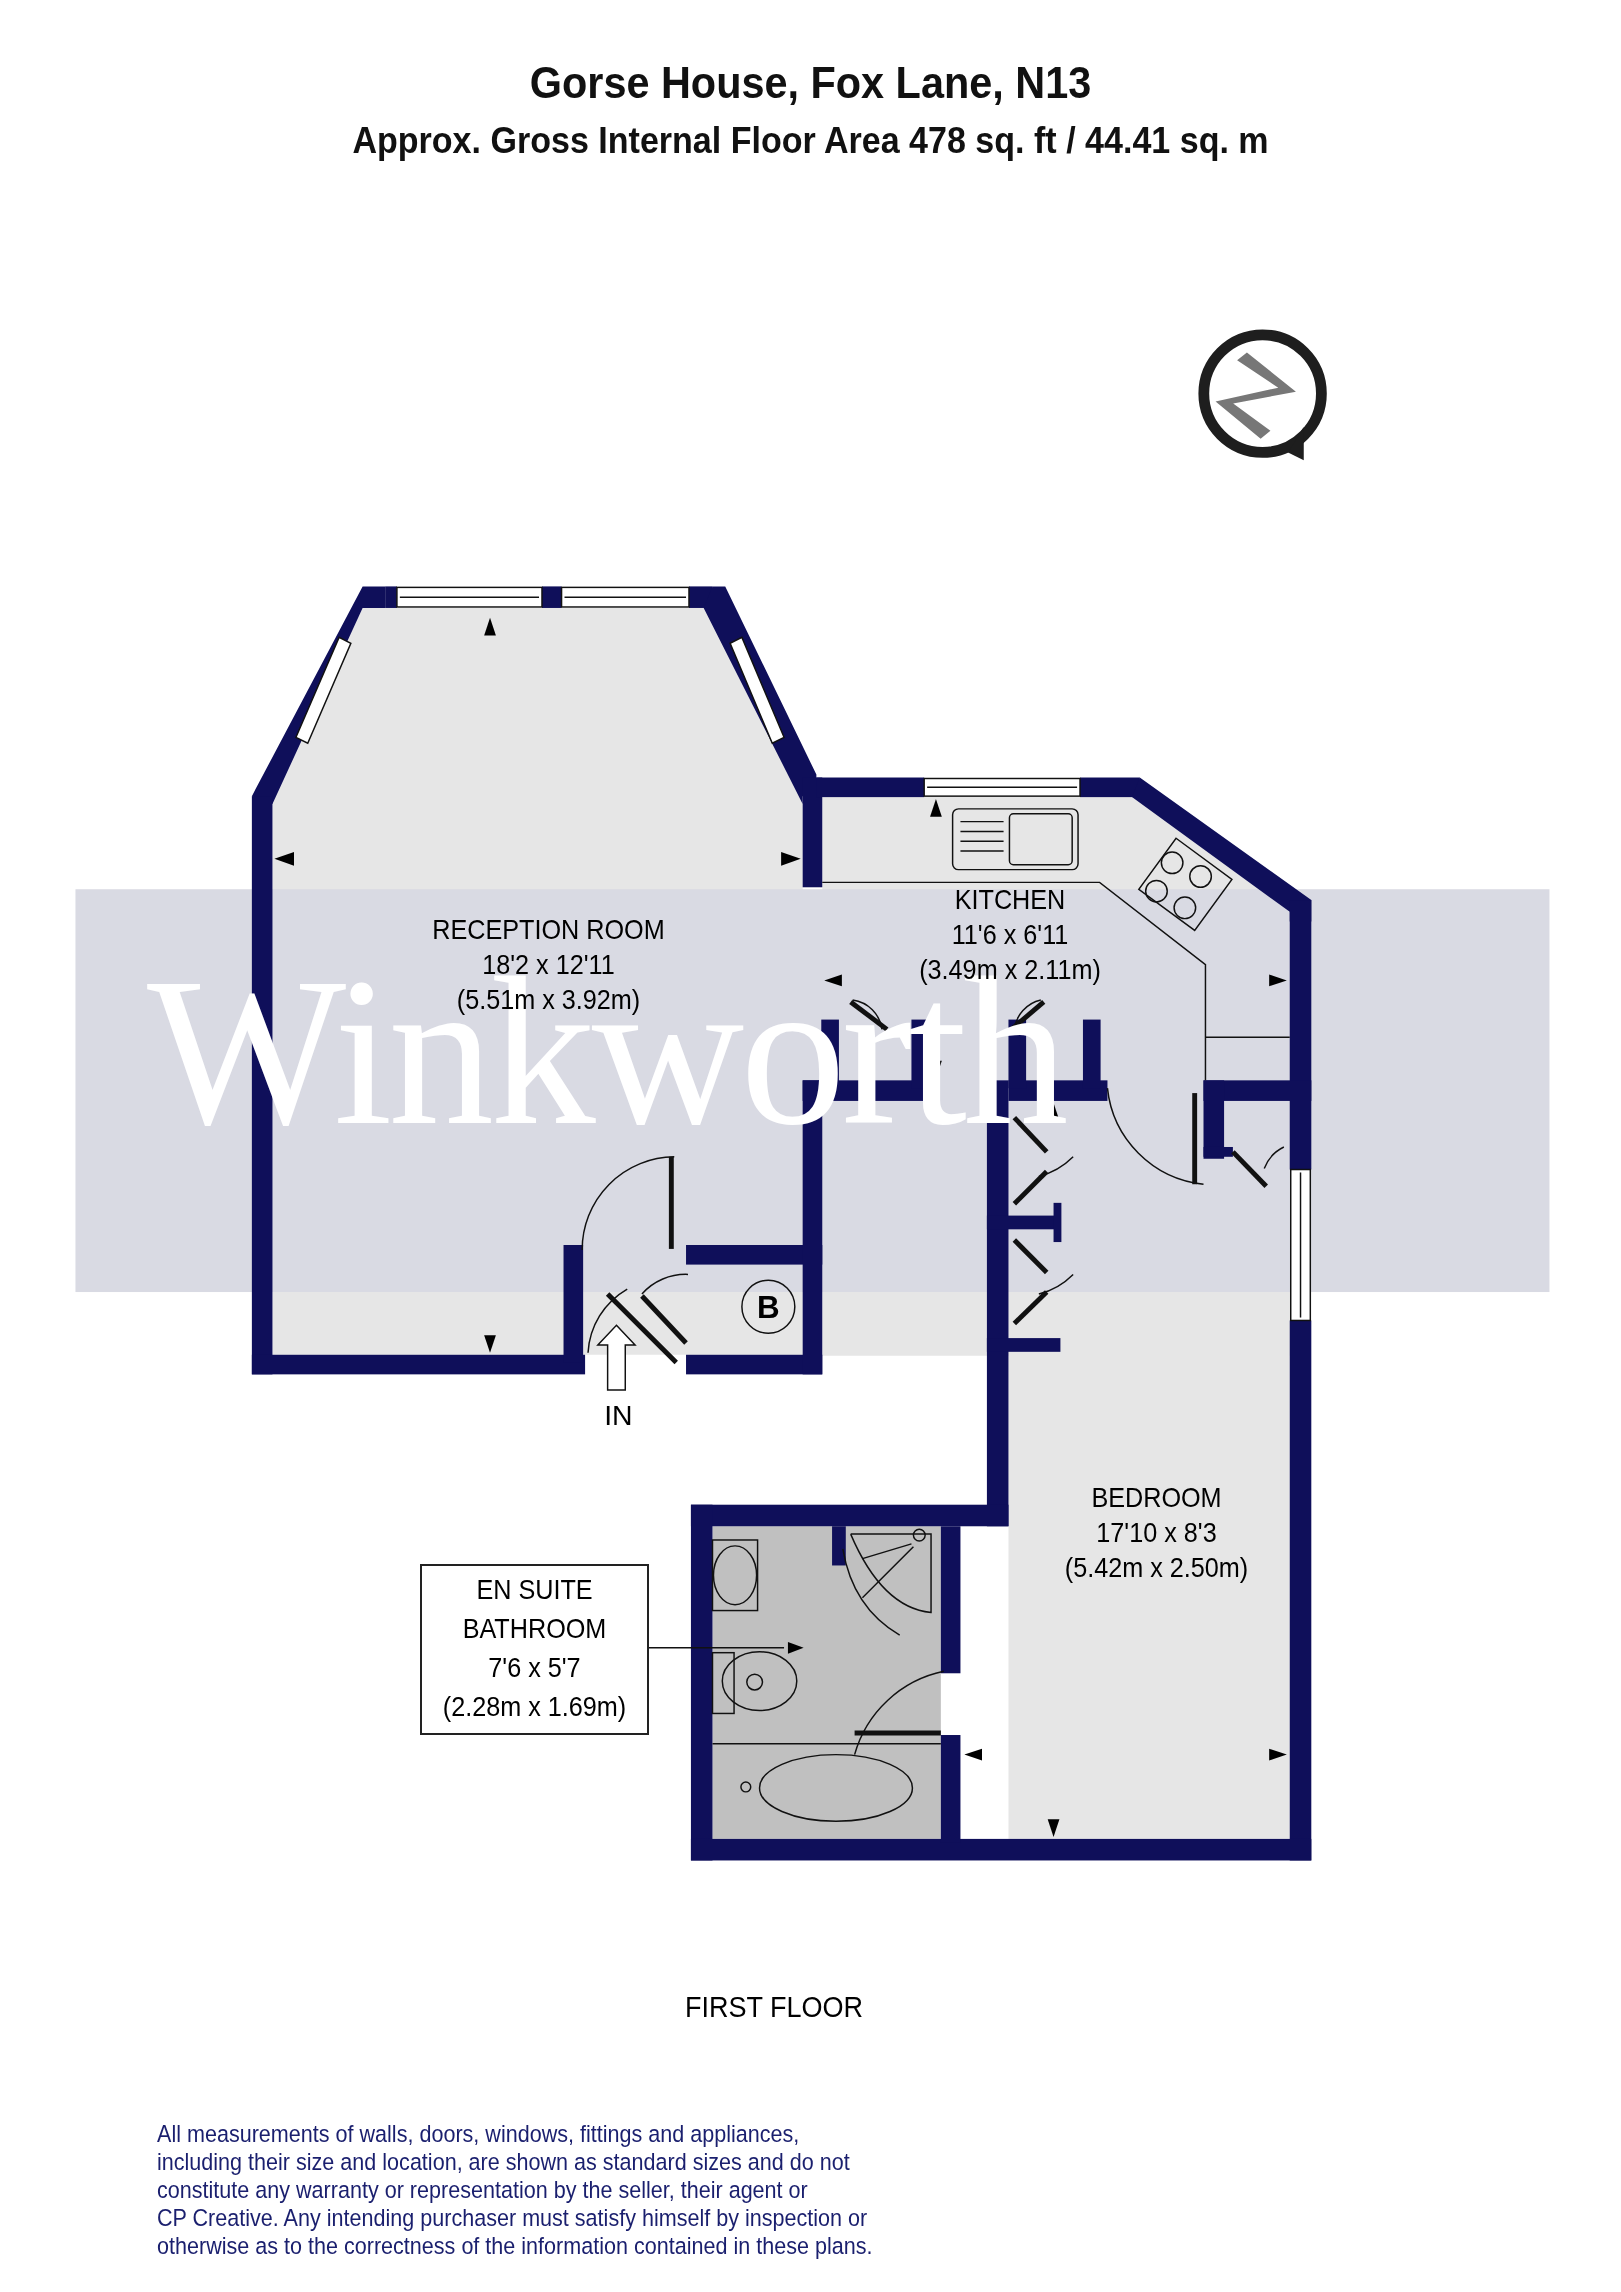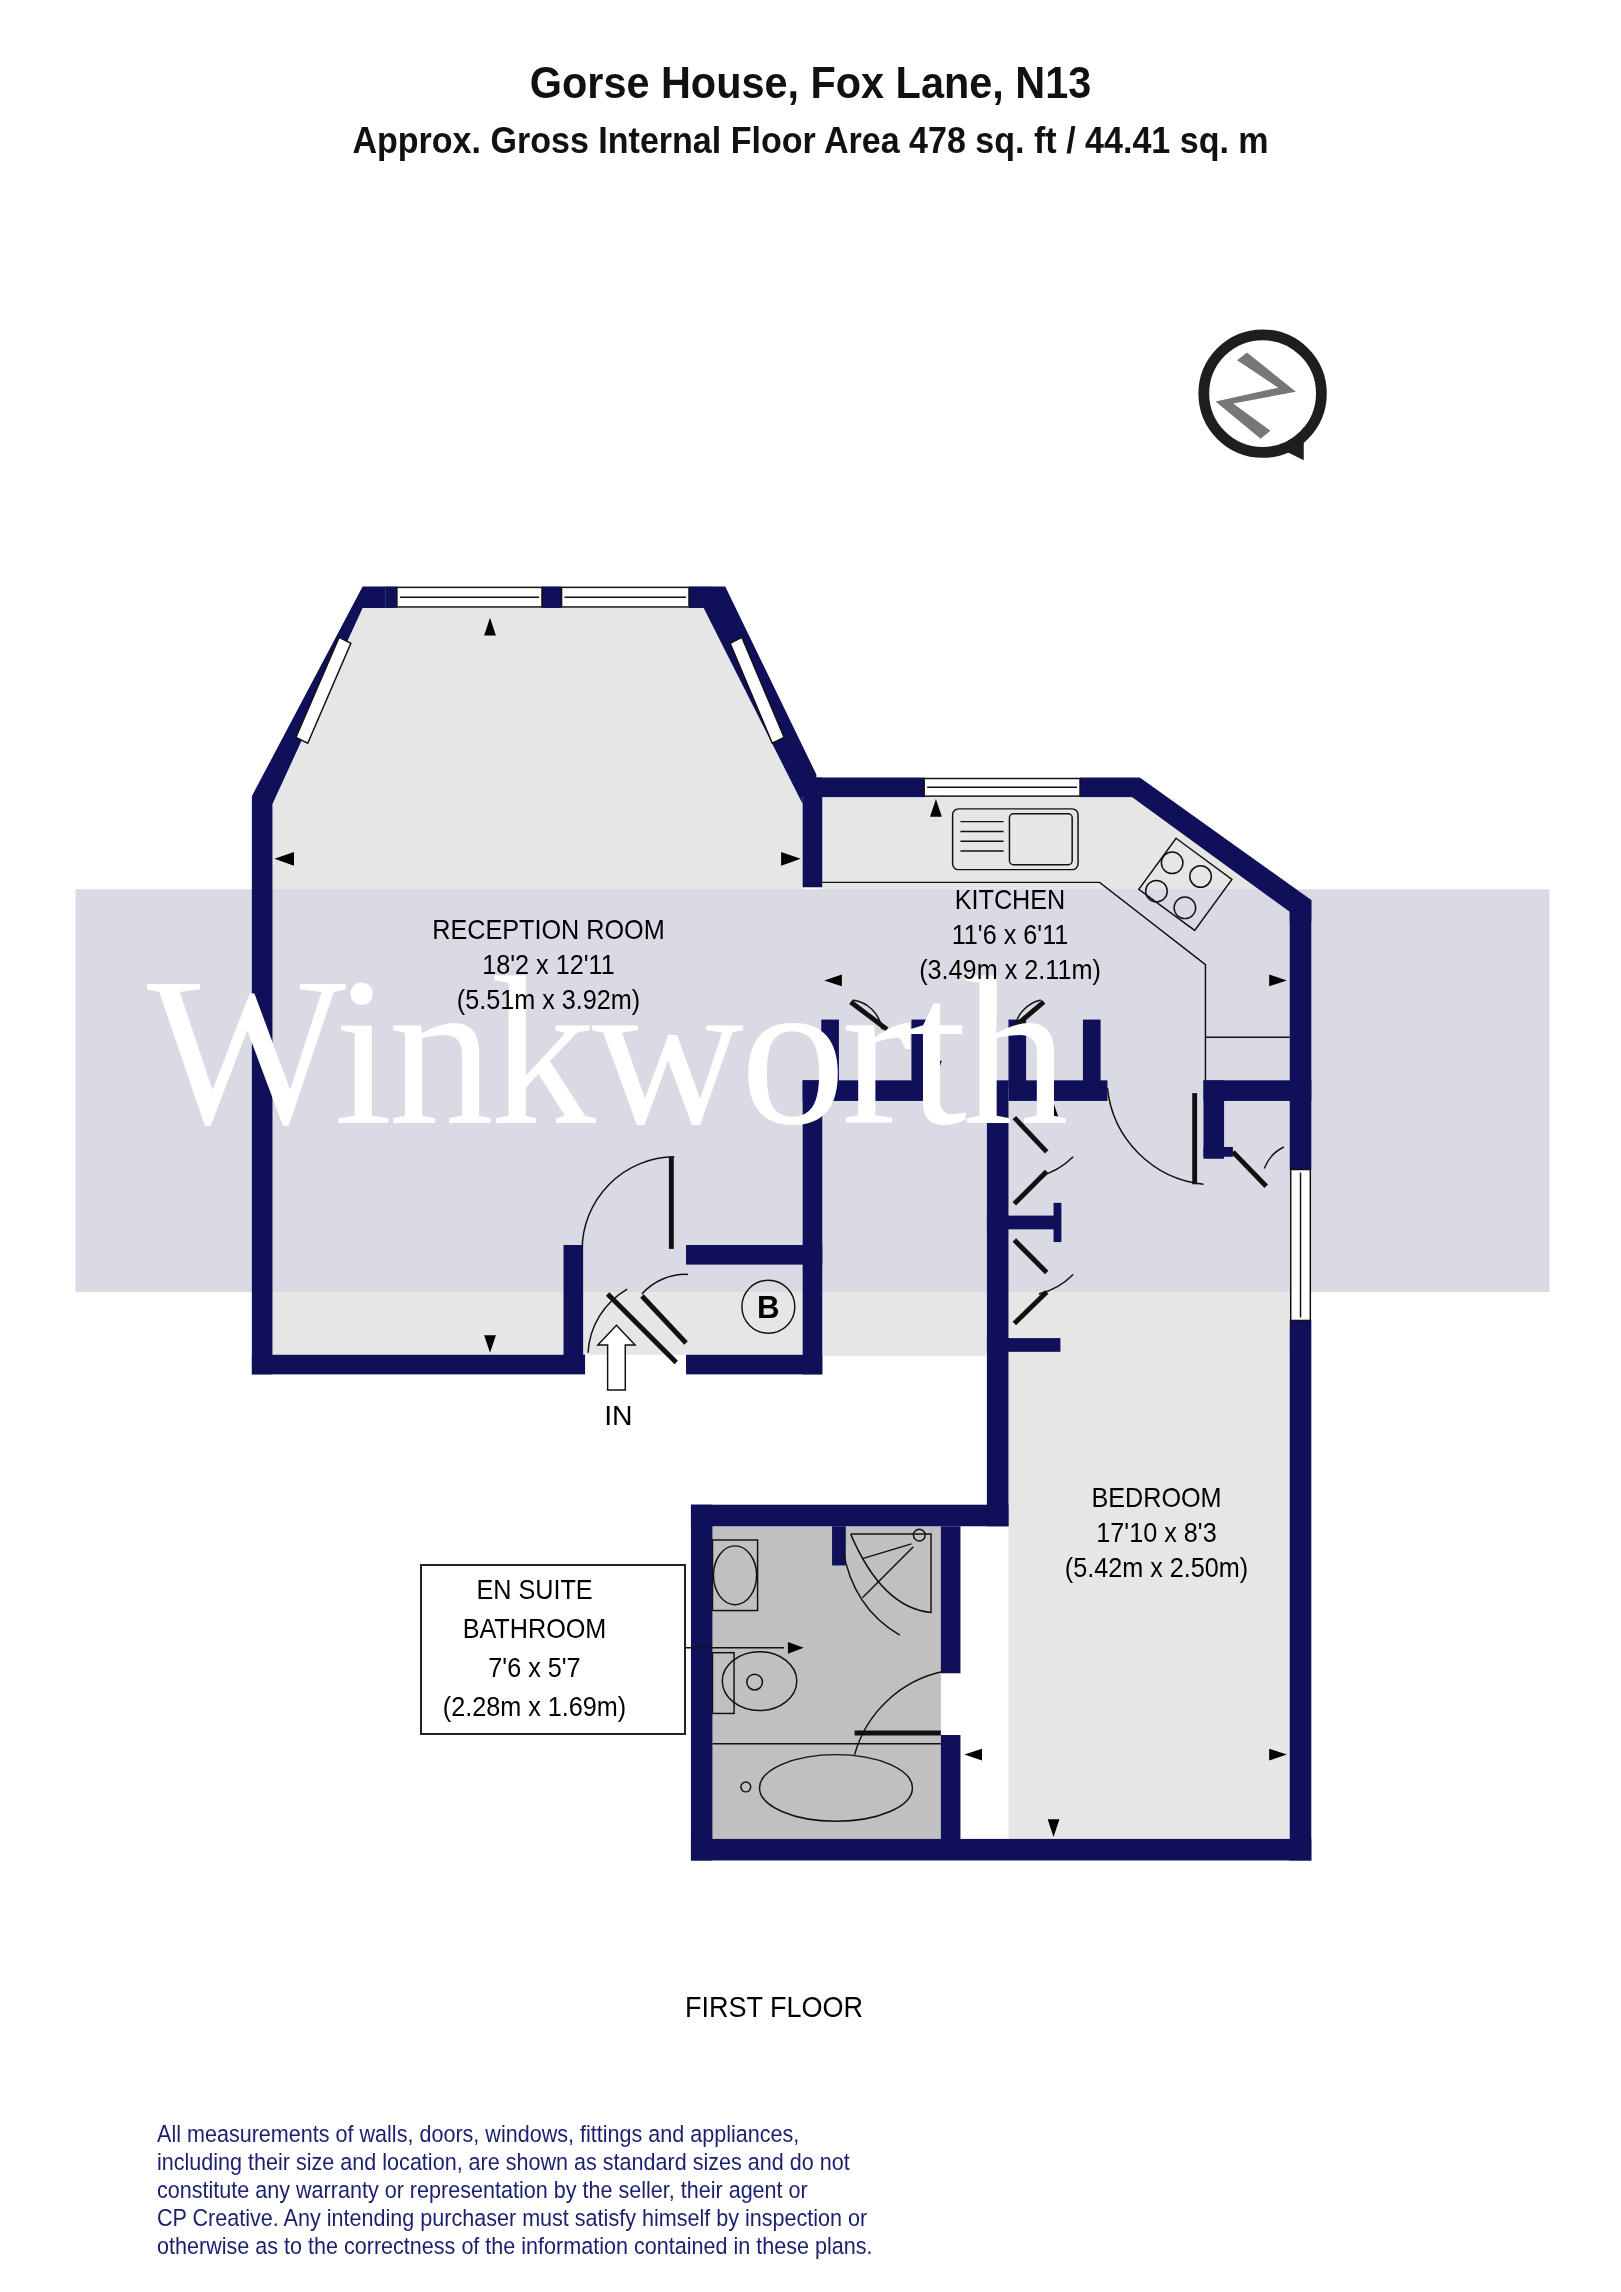--- a/index.html
+++ b/index.html
@@ -5,21 +5,21 @@
   html, body { margin:0; padding:0; background:#ffffff; }
   body { width:1621px; height:2293px; position:relative; overflow:hidden; font-family:"Liberation Sans", sans-serif; }
   .title { position:absolute; left:0; width:1621px; text-align:center; color:#111; font-weight:bold; font-family:"Liberation Sans", sans-serif; }
   .title-main { top:57px; font-size:45px; transform:scaleX(0.92); }
   .title-sub { top:120px; font-size:37px; transform:scaleX(0.92); }
   .plan { position:absolute; left:0; top:0; width:1621px; height:2293px; }
   .room-label { position:absolute; text-align:center; color:#000; font-family:"Liberation Sans", sans-serif; font-size:28px; line-height:35px; transform:scaleX(0.9); }
   .floor-label { position:absolute; left:627px; width:294px; top:1990px; text-align:center; font-size:30px; color:#000; transform:scaleX(0.9); }
   .disclaimer { position:absolute; left:157px; top:2120px; width:882px; color:#1a1f6e; font-size:24.5px; line-height:28px; transform:scaleX(0.88); transform-origin:left top; }
   .disclaimer div { white-space:nowrap; }
-  .ensuite-box { position:absolute; left:420px; top:1564px; width:225px; height:167px; border:2px solid #222; background:#fff;padding-left:37px; }
+  .ensuite-box { position:absolute; left:420px; top:1564px; width:225px; height:167px; border:2px solid #222; background:#fff; }
   .watermark { position:absolute; left:147px; top:931px; font-family:Liberation Serif, serif; font-size:211px; color:#ffffff; letter-spacing:-3.9px; white-space:nowrap;text-align:center; }
   .compass { position:absolute; left:1194px; top:325px; width:147px; height:147px; }
 </style>
 </head>
 <body>
 
 <div class="title title-main">Gorse House, Fox Lane, N13</div>
 <div class="title title-sub">Approx. Gross Internal Floor Area 478 sq. ft / 44.41 sq. m</div>
 
 <svg class="compass" viewBox="0 0 150 150">

